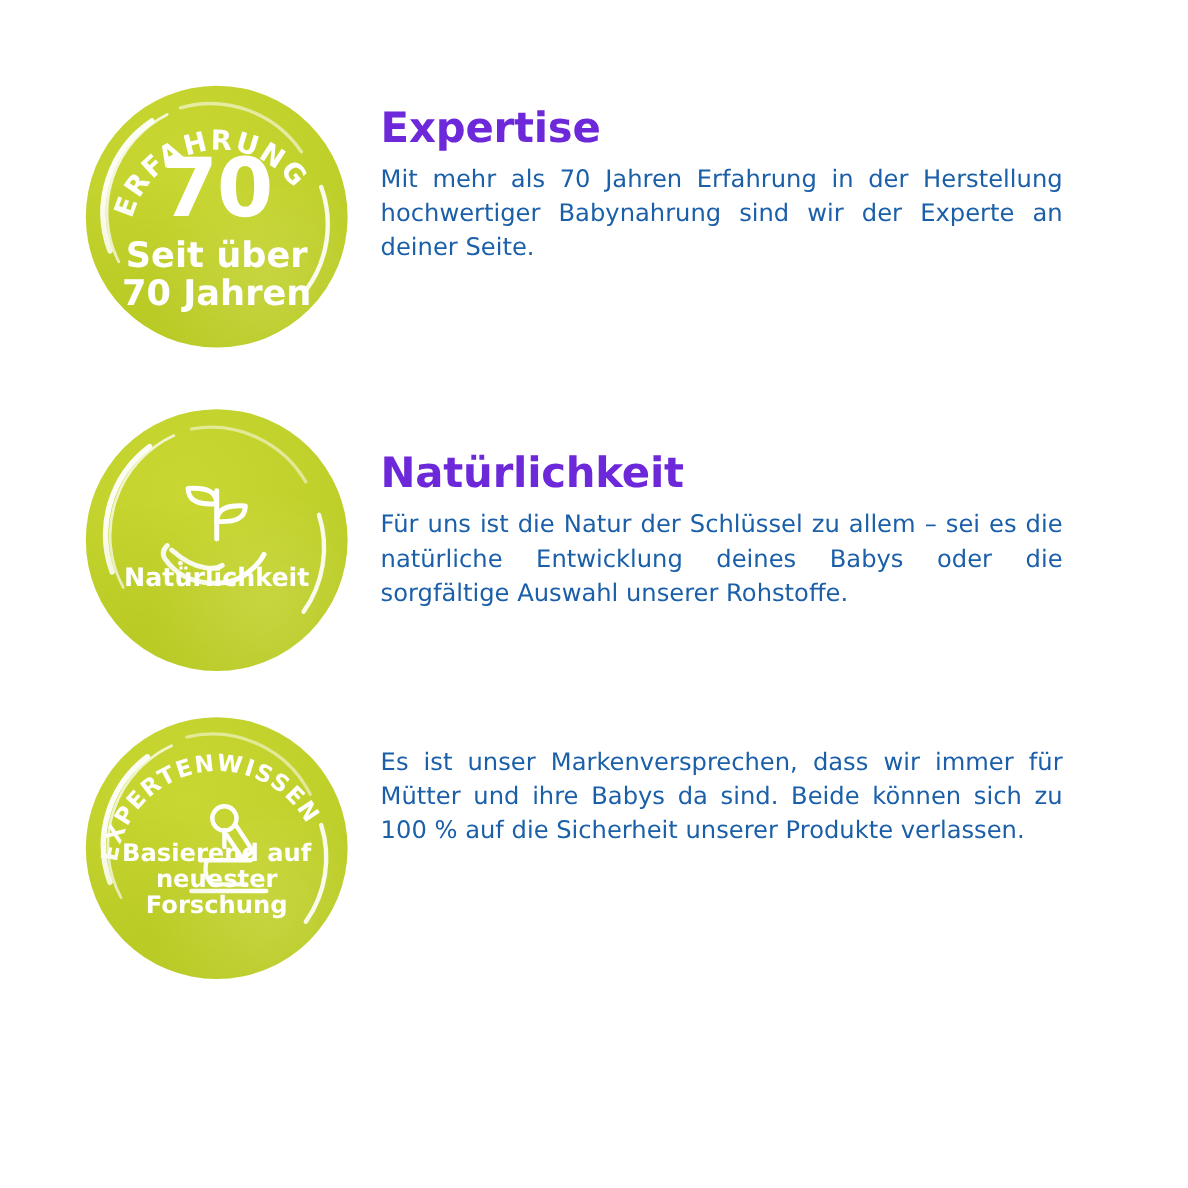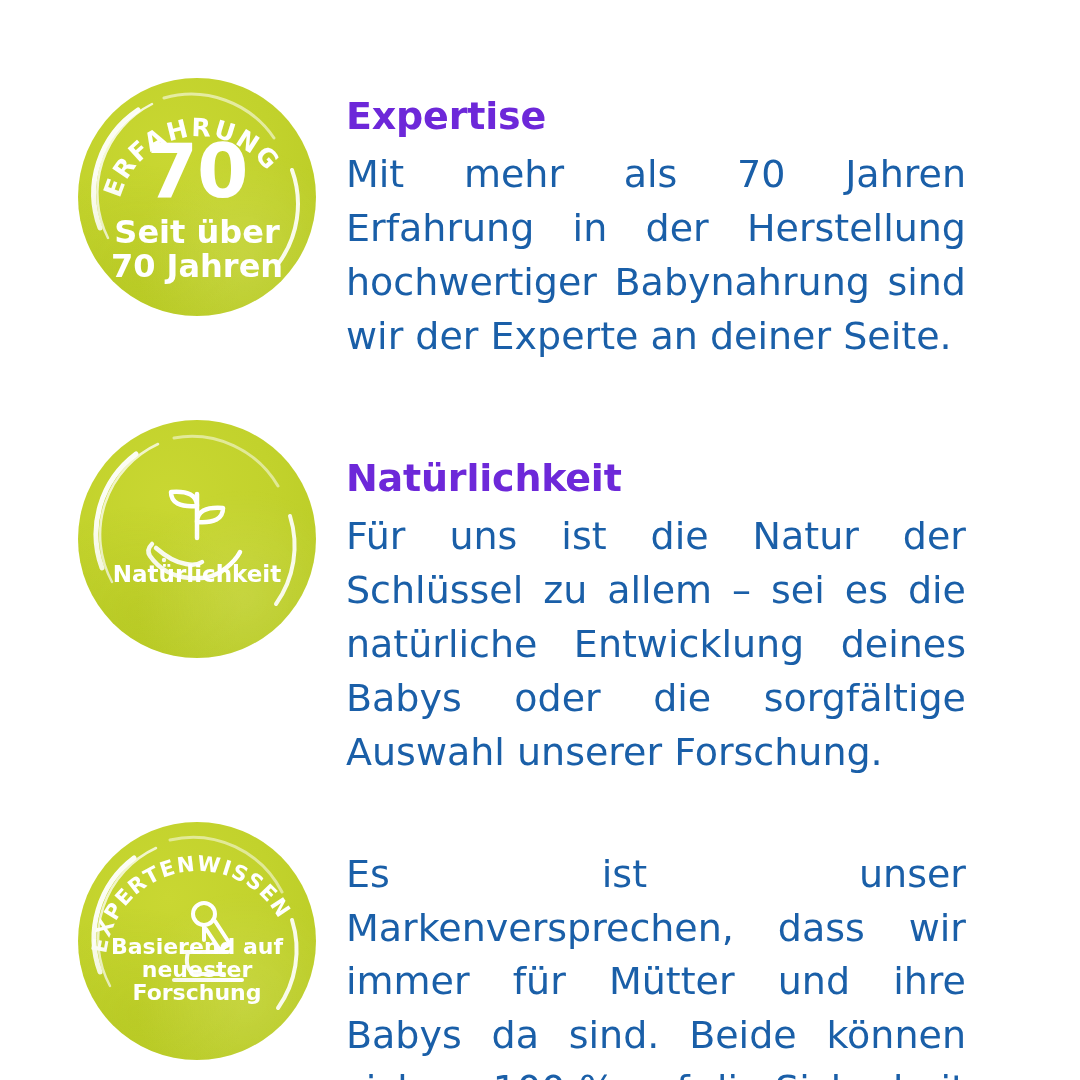--- a/index.html
+++ b/index.html
@@ -128,21 +128,21 @@
     color: #6d28d9;
     font-size: 38px;
     font-weight: 700;
     margin: 0 0 10px 0;
     letter-spacing: -0.2px;
     font-family: "DejaVu Sans", sans-serif;
   }
 
   .feature-body {
     color: #1a5fa8;
-    font-size: 38px;
+    font-size: 22px;
     line-height: 1.42;
     margin: 0;
     text-align: justify;
     text-justify: inter-word;
     max-width: 620px;
     font-family: "DejaVu Sans", sans-serif;
   }
 
   
   .feature-1 { margin-top: 6px; margin-bottom: 56px; }
@@ -204,21 +204,21 @@
             <circle cx="86" cy="140" r="2.2" fill="#ffffff" stroke="none"></circle>
           </g>
         </svg>
         <div class="badge-content" style="margin-top:72px">
           <div class="badge-label">Natürlichkeit</div>
         </div>
       </div>
     </div>
     <div class="text-col">
       <h2 class="feature-title">Natürlichkeit</h2>
-      <p class="feature-body">Für uns ist die Natur der Schlüssel zu allem – sei es die natürliche Entwicklung deines Babys oder die sorgfältige Auswahl unserer Forschung.</p>
+      <p class="feature-body">Für uns ist die Natur der Schlüssel zu allem – sei es die natürliche Entwicklung deines Babys oder die sorgfältige Auswahl unserer Rohstoffe.</p>
     </div>
   </div>
 
   <div class="feature feature-3">
     <div class="badge-wrap">
       <div class="badge">
         <svg class="badge-svg" viewBox="0 0 238 238">
           <defs>
             <path id="arc3" d="M 28,140 A 92,92 0 0 1 210,122" fill="none"></path>
           </defs>

